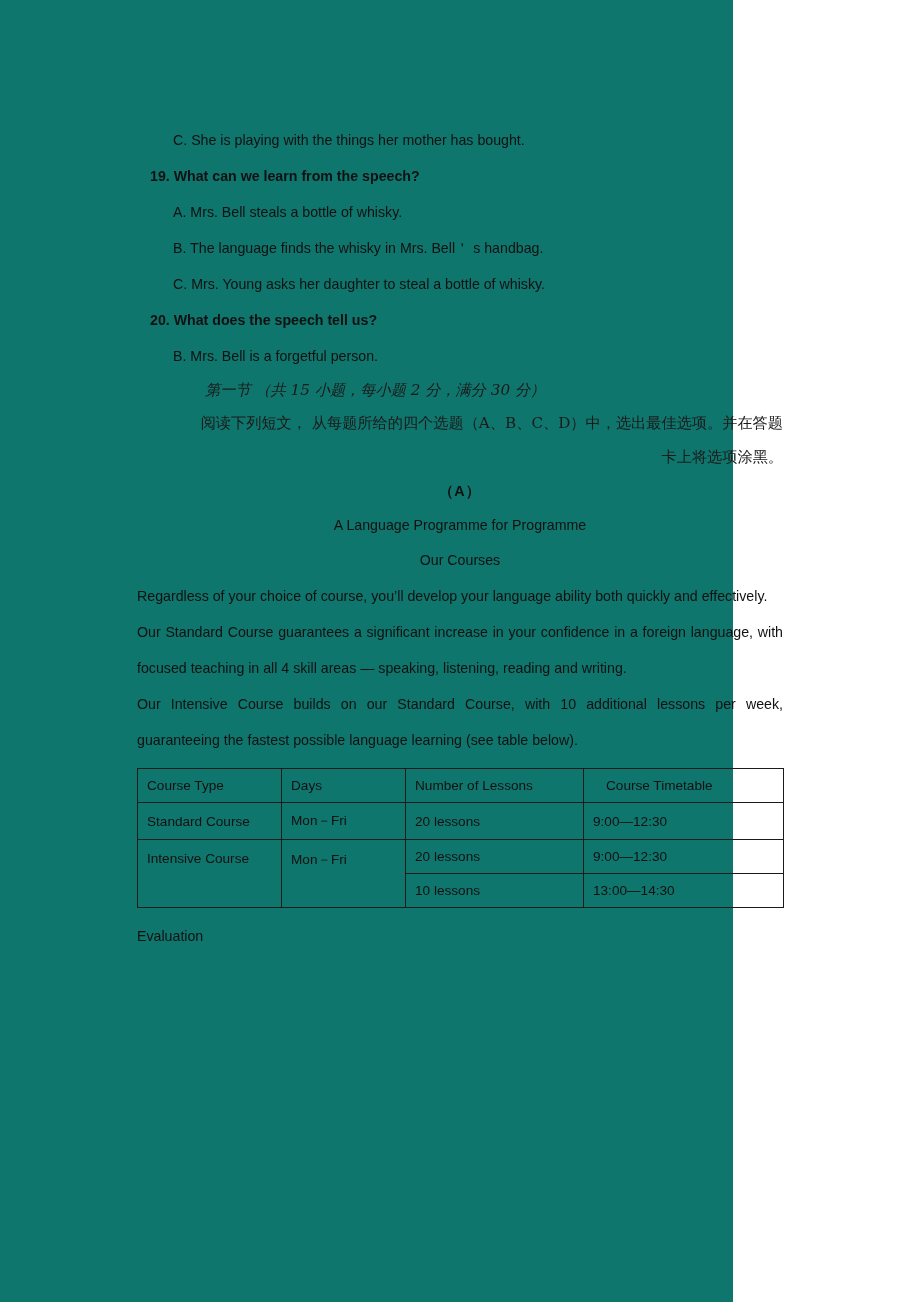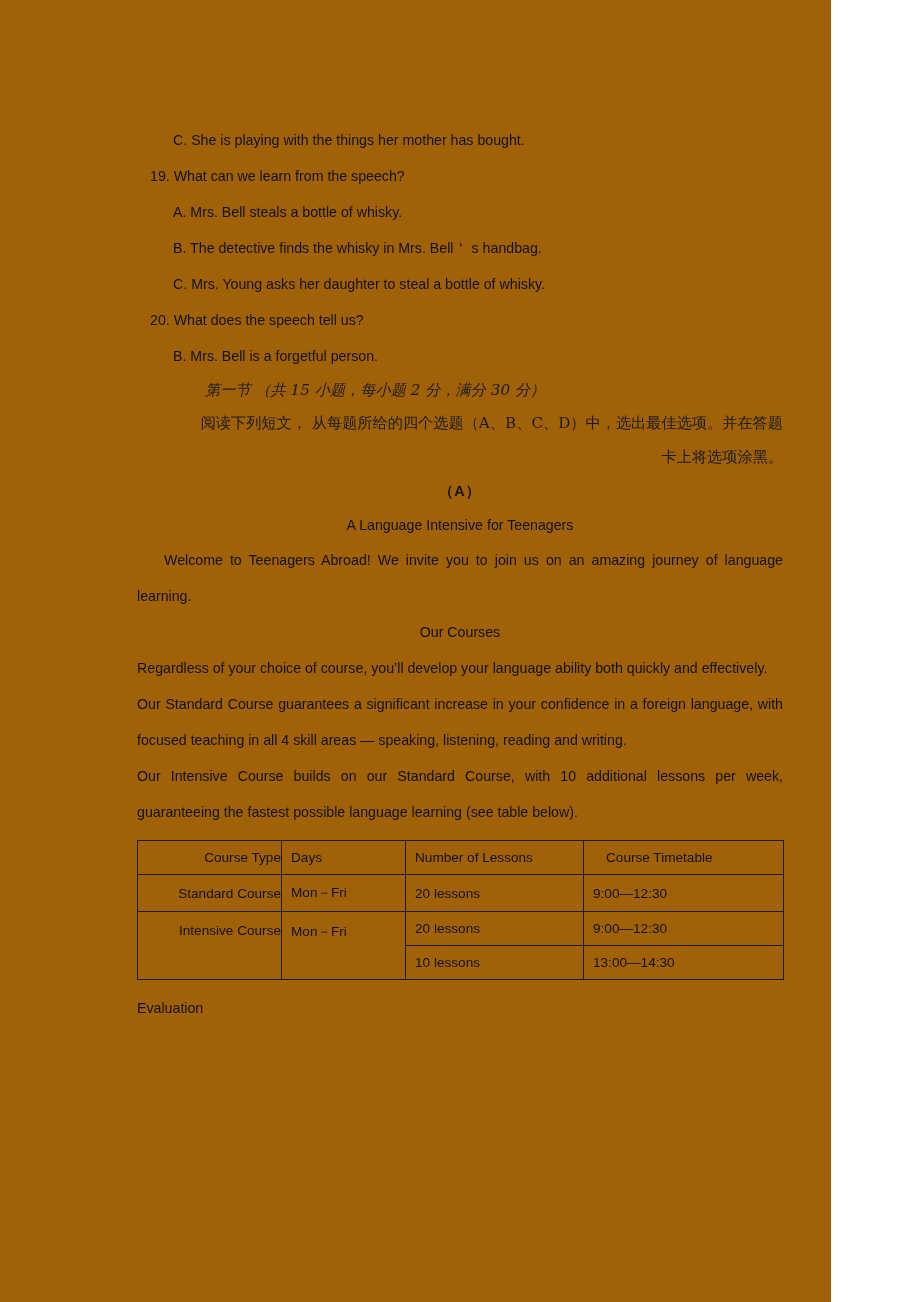--- a/index.html
+++ b/index.html
@@ -9,37 +9,38 @@
   }
   body {
     width: 920px;
     height: 1302px;
     font-family: "Liberation Sans", sans-serif;
     color: #111111;
     overflow: hidden;
   }
   .page {
     position: relative;
-    width: 831px;
+    width: 733px;
     height: 1302px;
-    background: #a16207;
+    background: #0f766e;
     box-sizing: border-box;
     padding: 122px 137px 0 137px;
   }
   .content {
     width: 646px;
   }
 
   
   .q-line {
     font-size: 14.2px;
     line-height: 36px;
     margin: 0;
     padding-left: 13px;
     white-space: nowrap;
+    font-weight: bold;
   }
   .opt-line {
     font-size: 14.2px;
     line-height: 36px;
     margin: 0;
     padding-left: 36px;
     white-space: nowrap;
   }
 
   
@@ -96,21 +97,21 @@
   table.course-table th {
     border: 1px solid #1b1b1b;
     font-size: 13.6px;
     font-weight: normal;
     text-align: left;
     vertical-align: middle;
     padding: 9px 0 9px 9px;
     height: 19px;
     box-sizing: border-box;
   }
-  table.course-table .col-a { width: 144px; text-align: right; }
+  table.course-table .col-a { width: 144px; }
   table.course-table .col-b { width: 124px; }
   table.course-table .col-c { width: 178px; }
   table.course-table .col-d { width: 200px; }
   table.course-table th.timetable-head { padding-left: 22px; }
   table.course-table td.span-cell { vertical-align: top; padding-top: 11px; }
 
   .after-table {
     font-size: 14.2px;
     line-height: 36px;
     margin: 0;
@@ -120,33 +121,32 @@
 </head>
 <body>
 
 <div class="page">
   <div class="content">
 
     <p class="opt-line">C. She is playing with the things her mother has bought.</p>
 
     <p class="q-line">19. What can we learn from the speech?</p>
     <p class="opt-line">A. Mrs. Bell steals a bottle of whisky.</p>
-    <p class="opt-line">B. The detective finds the whisky in Mrs. Bell＇ s handbag.</p>
+    <p class="opt-line">B. The language finds the whisky in Mrs. Bell＇ s handbag.</p>
     <p class="opt-line">C. Mrs. Young asks her daughter to steal a bottle of whisky.</p>
 
     <p class="q-line">20. What does the speech tell us?</p>
     <p class="opt-line">B. Mrs. Bell is a forgetful person.</p>
 
     <p class="cn cn-2">第一节 （共 15 小题，每小题 2 分，满分 30 分）</p>
     <p class="cn cn-3">阅读下列短文， 从每题所给的四个选题（A、B、C、D）中，选出最佳选项。并在答题卡上将选项涂黑。</p>
 
     <p class="center-head">（A）</p>
-    <p class="center-title">A Language Intensive for Teenagers</p>
+    <p class="center-title">A Language Programme for Programme</p>
 
-    <p class="para indent">Welcome to Teenagers Abroad! We invite you to join us on an amazing journey of language learning.</p>
     <p class="para nojust">Our Courses</p>
     <p class="para">Regardless of your choice of course, you’ll develop your language ability both quickly and effectively.</p>
     <p class="para">Our Standard Course guarantees a significant increase in your confidence in a foreign language, with focused teaching in all 4 skill areas — speaking, listening, reading and writing.</p>
     <p class="para">Our Intensive Course builds on our Standard Course, with 10 additional lessons per week, guaranteeing the fastest possible language learning (see table below).</p>
 
     <table class="course-table">
       <thead>
         <tr>
           <th class="col-a">Course Type</th>
           <th class="col-b">Days</th>

